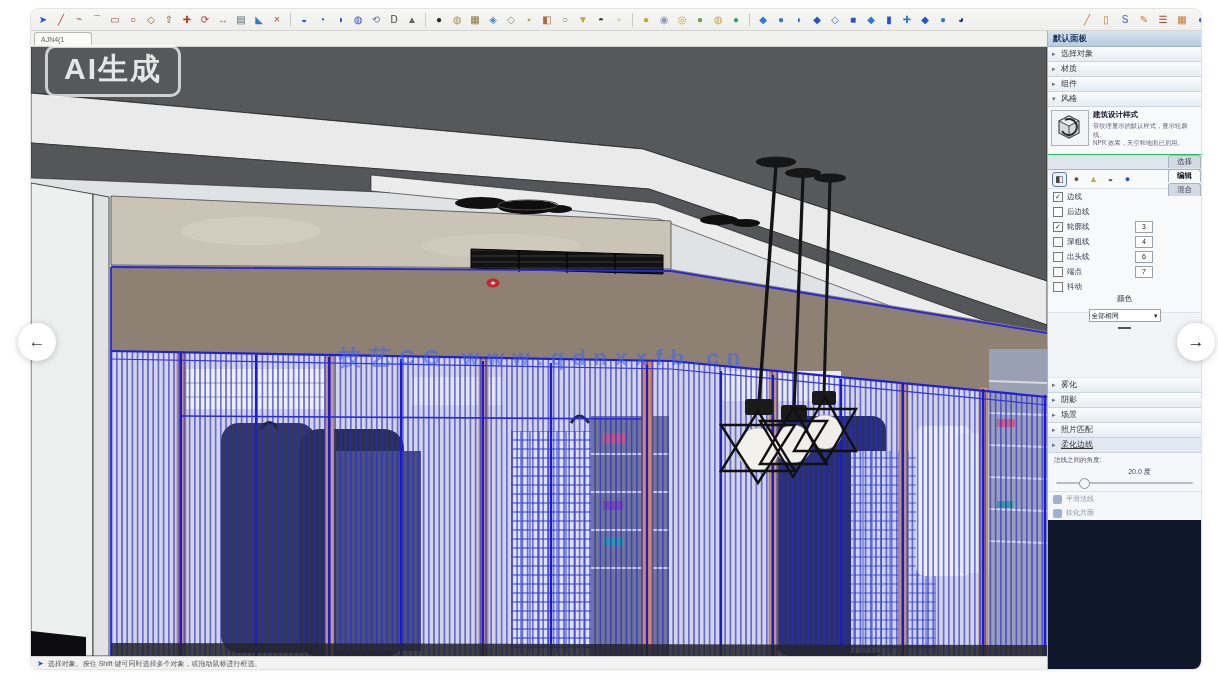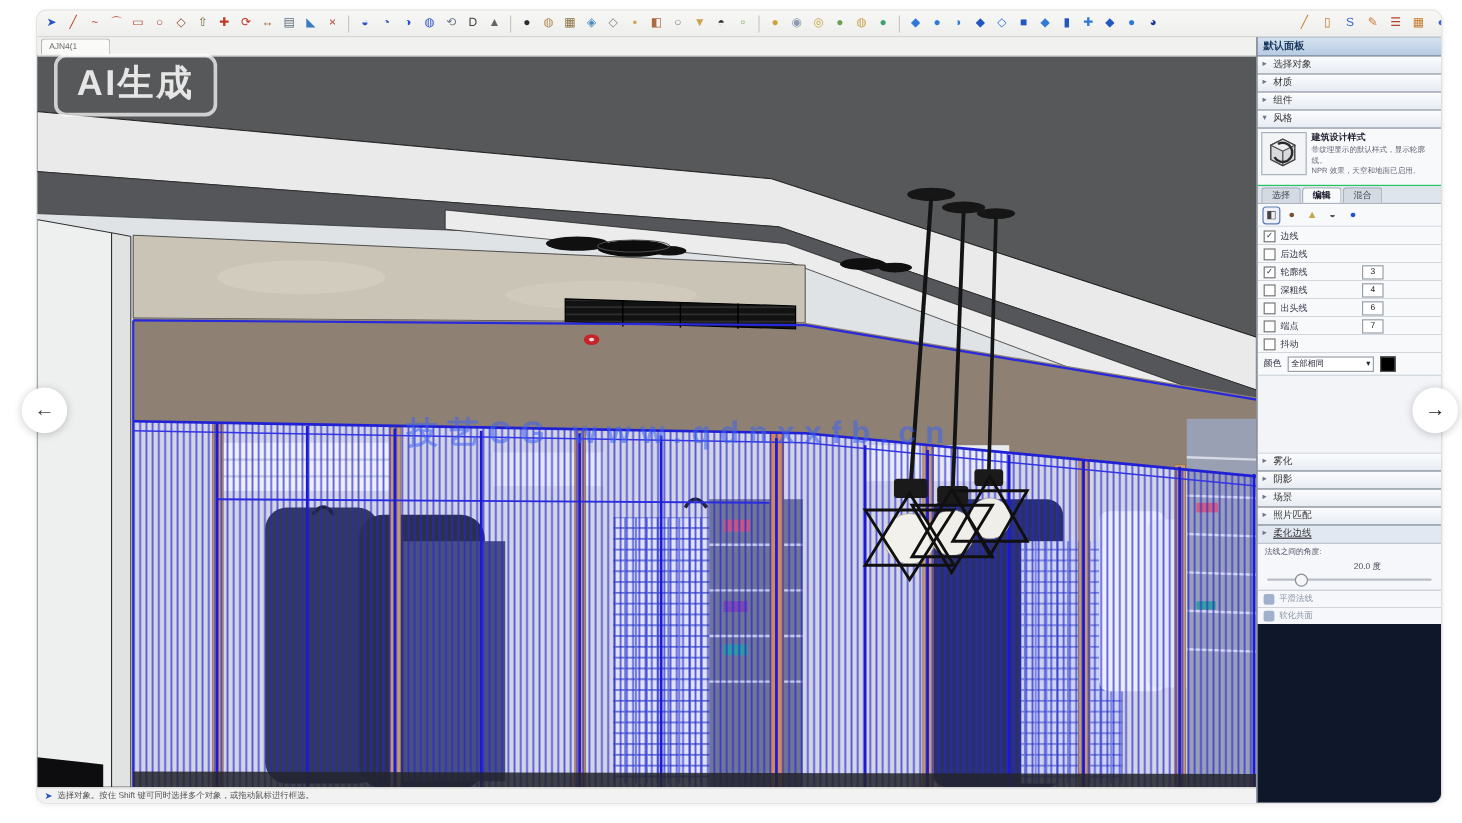--- a/index.html
+++ b/index.html
@@ -13,53 +13,53 @@
     flex:0 0 auto;}
   .tsep{width:1px;height:14px;background:#c9c9c6;margin:0 3px;flex:0 0 auto;}
   
   .canvas{position:absolute;left:0;top:22px;width:1016px;height:625px;background:#dfe3e6;overflow:hidden;}
   .tabbar{position:absolute;left:0;top:0;width:100%;height:15px;background:#f1f1ef;border-bottom:1px solid #cfcfcd;}
   .scenetab{position:absolute;left:3px;top:1px;height:13px;min-width:58px;background:#fafaf8;border:1px solid #b8b8b4;
     border-bottom:none;border-radius:3px 3px 0 0;font-size:7px;color:#666;line-height:13px;padding:0 6px;box-sizing:border-box;}
   .scene-svg{position:absolute;left:0;top:0;}
   .ai-badge{position:absolute;left:14px;top:14px;padding:1px 16px 4px 16px;border:3px solid rgba(255,255,255,.72);
     border-radius:10px;color:rgba(255,255,255,.85);font-size:30px;font-weight:600;letter-spacing:2px;}
-  .cwm{position:absolute;left:308px;top:312px;font-size:26px;font-weight:700;letter-spacing:8px;
+  .cwm{position:absolute;left:308px;top:312px;font-size:22px;font-weight:700;letter-spacing:8px;
     color:rgba(62,98,238,.55);white-space:nowrap;}
   .statusbar{position:absolute;left:0;top:647px;width:1016px;height:13px;background:#f1f2f1;border-top:1px solid #d2d2d0;
     font-size:7px;color:#555;line-height:13px;padding-left:6px;box-sizing:border-box;display:flex;gap:4px;align-items:center;}
   .statusbar .sicon{color:#2a52c8;font-size:8px;}
   
   .panel{position:absolute;left:1016px;top:22px;width:154px;height:638px;background:#0f172a;border-left:1px solid #aab2bc;
     box-sizing:border-box;font-size:8px;color:#333;}
   .ptitle{height:15px;background:linear-gradient(#d8e3f1,#b7cbe2);color:#17365c;font-weight:700;font-size:8.5px;
     line-height:15px;padding-left:5px;border-bottom:1px solid #9fb2c8;}
   .phead{height:14px;line-height:14px;background:linear-gradient(#fbfcfe,#e7ecf3);border-bottom:1px solid #ccd4de;
     padding-left:13px;position:relative;color:#333;}
   .phead .arr{position:absolute;left:4px;top:0;color:#68748a;font-size:7px;}
   .phead.active{background:#e2e8f2;text-decoration:underline;}
   .stylebox{height:48px;background:#f7f9fb;border-bottom:1px solid #22c55e;display:flex;padding:3px;box-sizing:border-box;gap:4px;}
   .thumb{width:36px;height:34px;background:#f2f4f6;border:1px solid #a9b2bd;flex:0 0 auto;}
   .sname{font-size:7.5px;color:#223;font-weight:700;margin-bottom:2px;}
   .sdesc{font-size:6.3px;color:#667;line-height:1.35;}
-  .tabs{height:14px;display:flex;align-items:flex-end;background:#dfe5ec;border-bottom:1px solid #aab4c0;padding-left:3px;gap:1px;}
+  .tabs{height:14px;display:flex;align-items:flex-end;background:#dfe5ec;border-bottom:1px solid #aab4c0;padding-left:3px;gap:1px;flex-direction:column;}
   .tab{font-size:7.5px;padding:1px 8px;background:#d3dae2;border:1px solid #a8b2be;border-bottom:none;
     border-radius:3px 3px 0 0;color:#445;}
   .tab.active{background:#f7f9fb;font-weight:700;color:#112;}
   .edit-icons{height:18px;display:flex;align-items:center;gap:4px;padding-left:5px;background:#f7f9fb;border-bottom:1px solid #dde3ea;}
   .eicon{width:13px;height:13px;border-radius:7px;font-size:9px;line-height:13px;text-align:center;}
   .eicon.sq{border-radius:2px;}
   .eicon.active{outline:1px solid #5a7ab0;background:#eef2f8;}
   .prow{height:15px;display:flex;align-items:center;padding:0 6px 0 5px;gap:4px;background:#f7f9fb;}
   .cb{width:8px;height:8px;border:1px solid #777;background:#fff;font-size:7px;line-height:8px;text-align:center;color:#234;flex:0 0 auto;}
   .plabel{font-size:7.5px;color:#334;}
   .spacer{flex:1;}
   .numbox{width:16px;height:10px;border:1px solid #98a0aa;background:#fff;font-size:7px;line-height:10px;text-align:center;
     margin-right:42px;color:#222;}
-  .colorrow{height:18px;display:flex;align-items:center;gap:5px;padding:0 5px;background:#f7f9fb;border-bottom:1px solid #dde3ea;}
+  .colorrow{height:18px;display:flex;align-items:center;gap:5px;padding:0 5px;background:#f7f9fb;border-bottom:1px solid #dde3ea;flex-direction:column;}
   .dropdown{width:66px;height:11px;border:1px solid #98a0aa;background:#fff;font-size:6.8px;line-height:11px;
     padding:0 2px;display:flex;justify-content:space-between;color:#223;}
   .swatch{width:11px;height:11px;border:1px solid #555;background:#000;}
   .pgap{height:64px;background:#f2f4f7;border-bottom:1px solid #e2e6ec;}
   .soften{background:#f5f7fa;padding:3px 6px 4px 6px;border-bottom:1px solid #dde3ea;}
   .angle-label{font-size:6.5px;color:#556;}
   .angle-val{font-size:7px;color:#445;text-align:center;margin:2px 0 1px 30px;}
   .slider{position:relative;height:9px;}
   .slider .track{position:absolute;left:2px;right:2px;top:4px;height:2px;background:#b9bec6;border-radius:1px;}
   .slider .knob{position:absolute;top:0;width:9px;height:9px;border-radius:50%;background:#f5f6f8;border:1px solid #8a8f98;}

